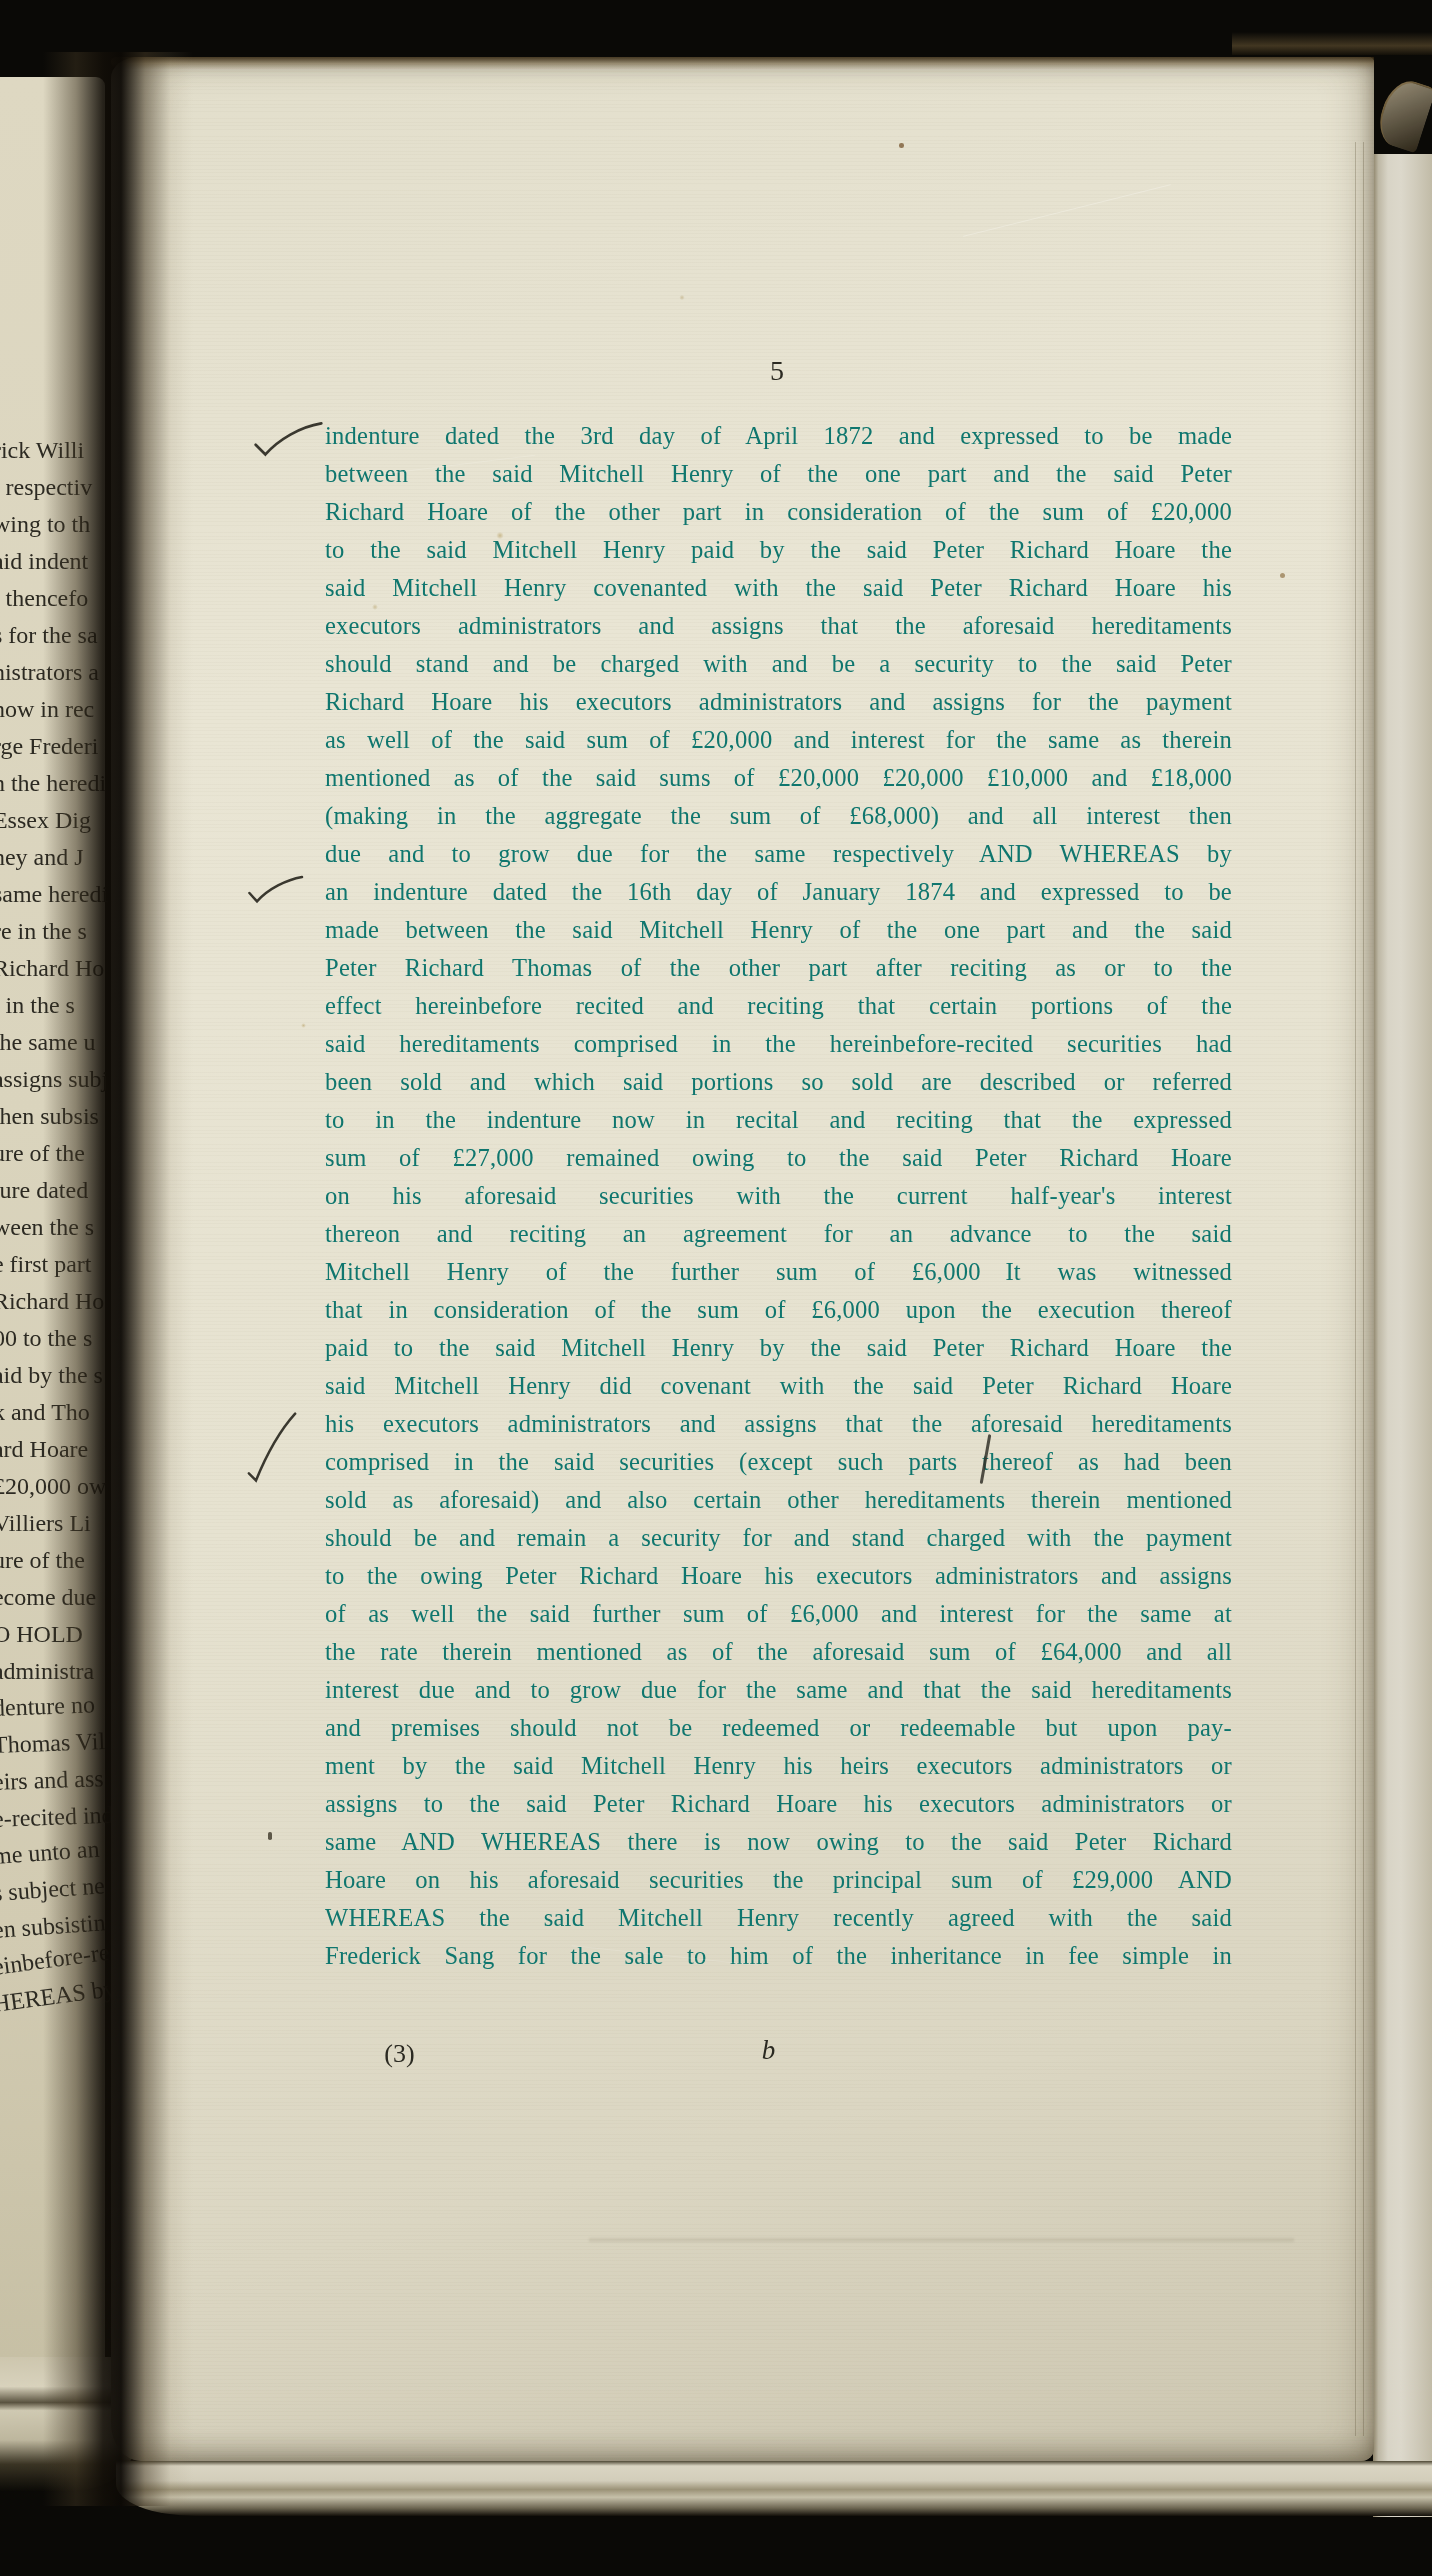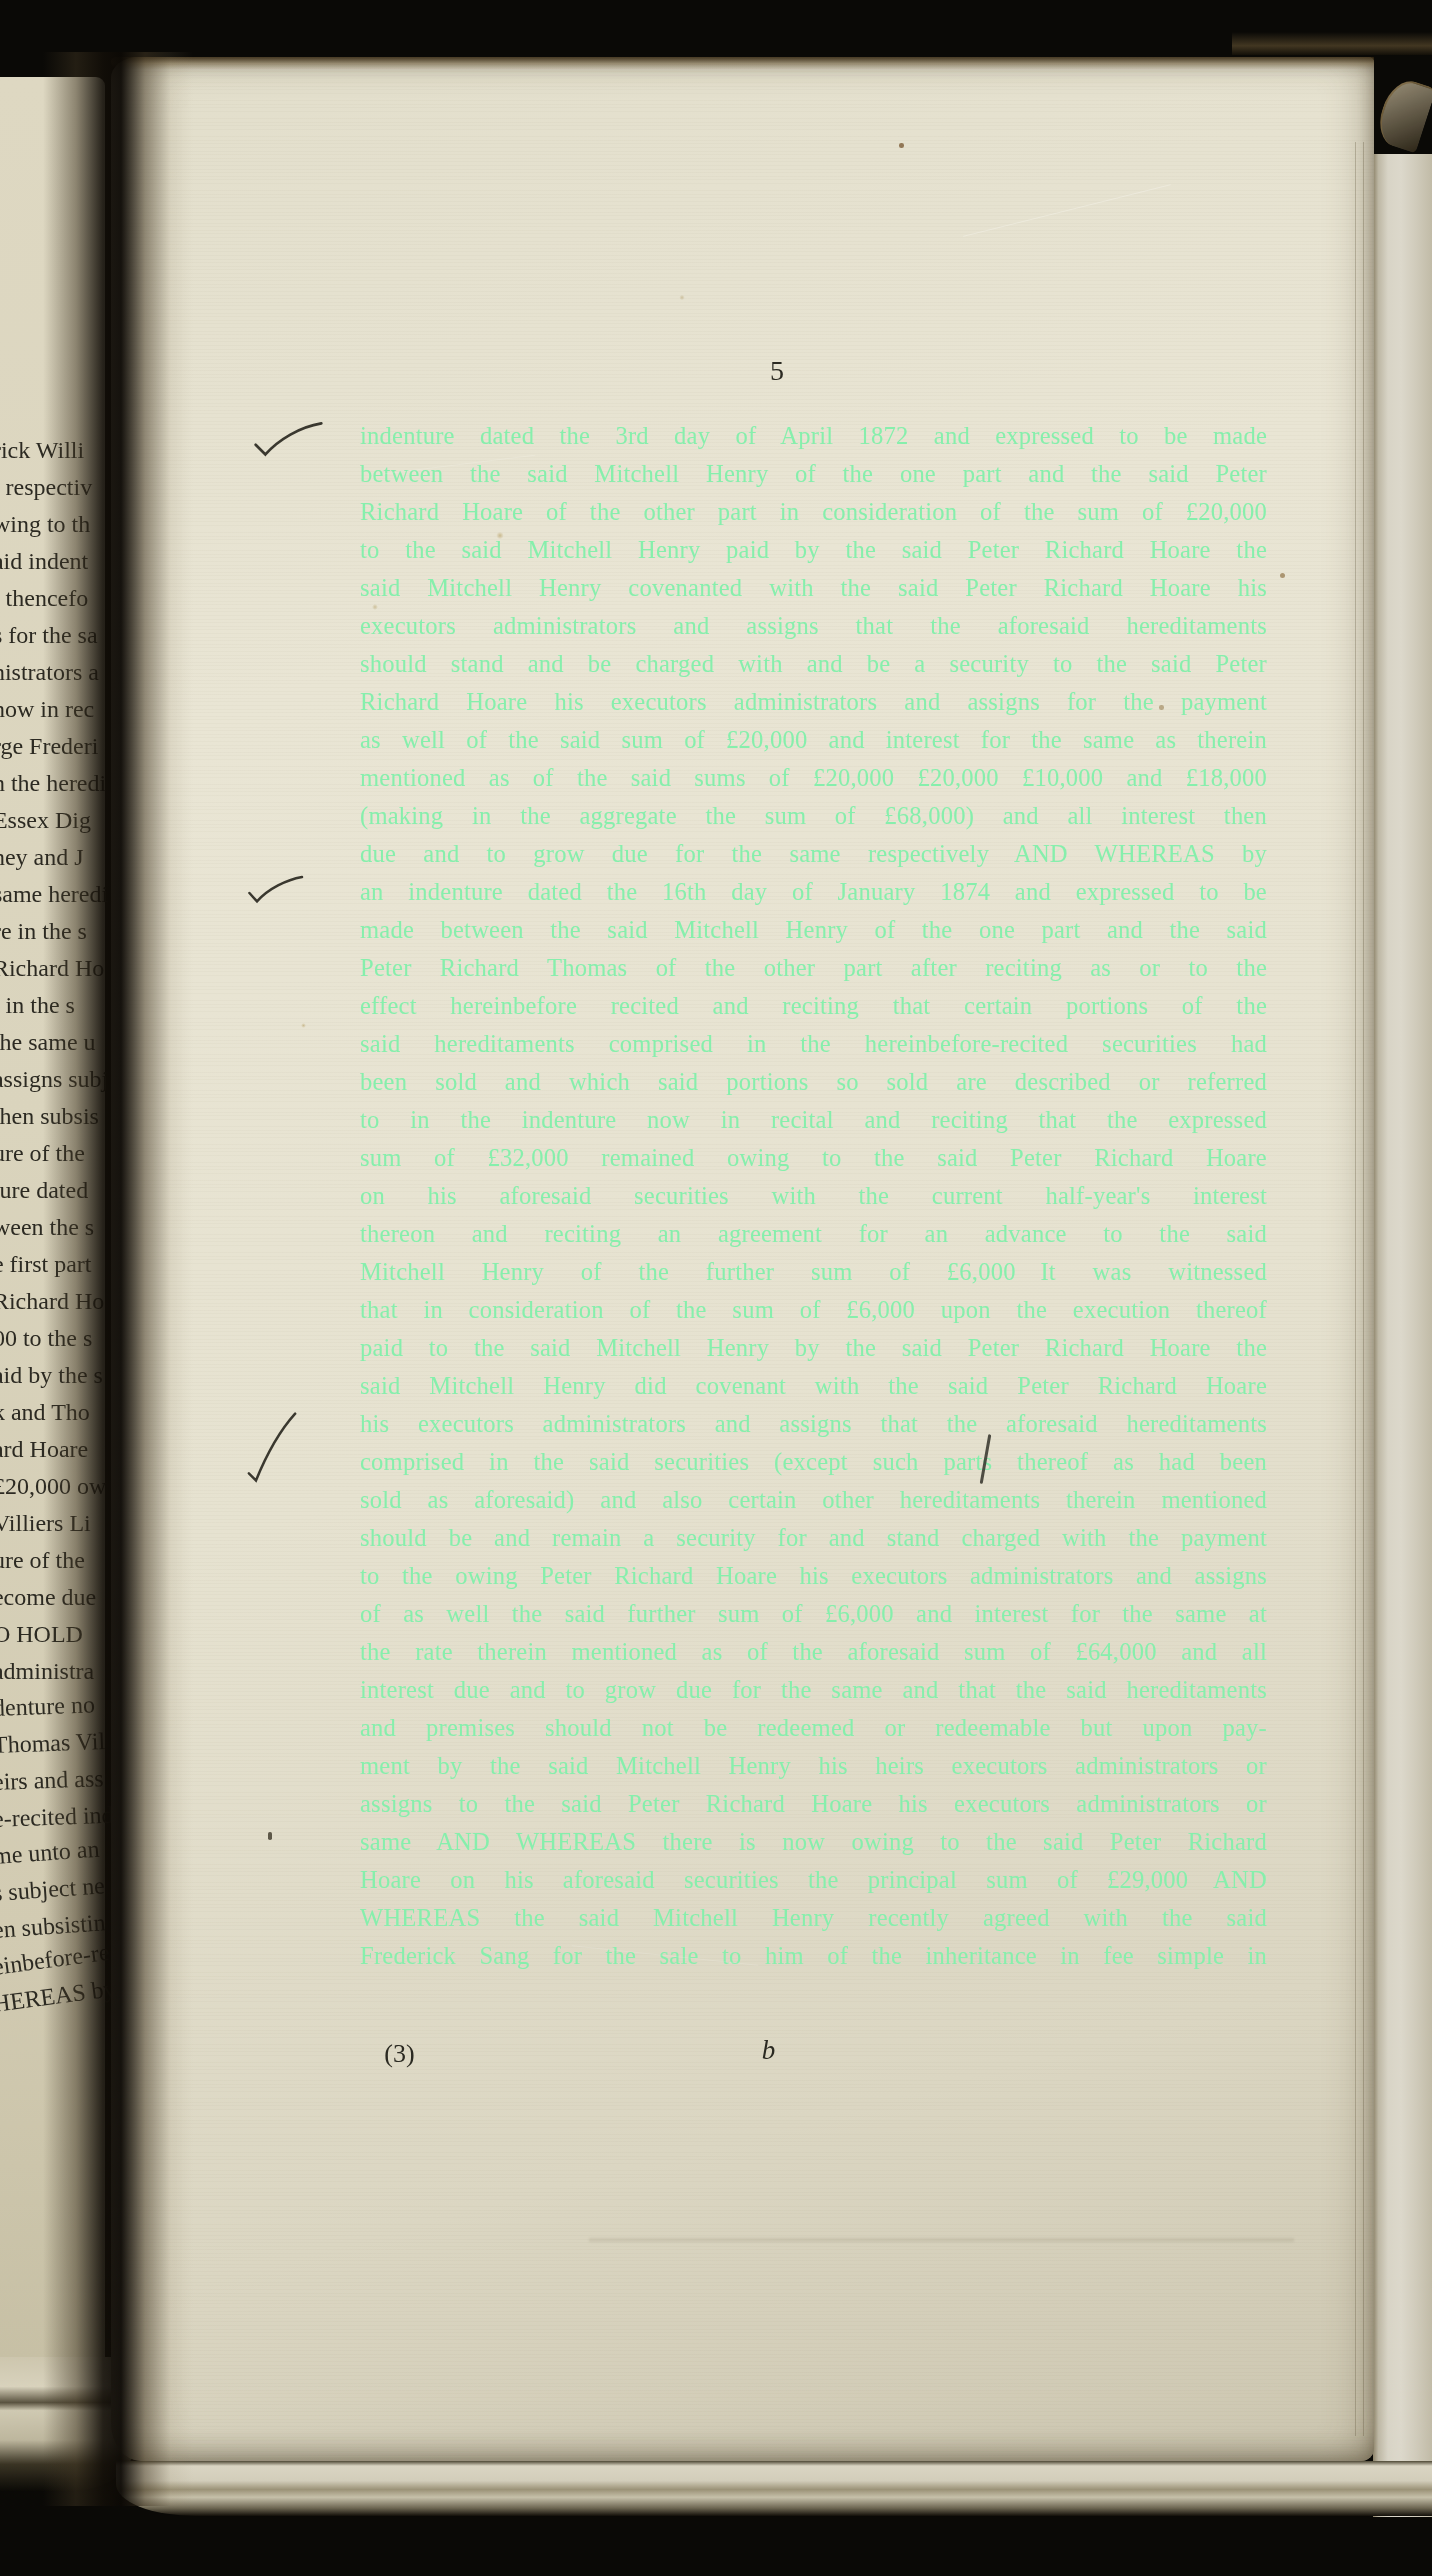--- a/index.html
+++ b/index.html
@@ -43,22 +43,22 @@
         background:linear-gradient(140deg,rgba(190,178,150,.8),rgba(110,92,58,.35));}
   .under-bottom{position:absolute;left:116px;top:2461px;width:1316px;height:55px;z-index:1;
         border-bottom-left-radius:80px 32px;
         background:linear-gradient(180deg,#4f4936 0%,#dad5c3 9%,#d2cdba 36%,#9b9277 52%,#c6c0aa 66%,#6b6450 86%,#120f09 100%);}
   
   .gutter{position:absolute;left:43px;top:52px;width:150px;height:2454px;z-index:4;pointer-events:none;
           background:linear-gradient(90deg,rgba(130,115,85,0) 0%,rgba(60,50,32,.5) 22%,rgba(18,14,8,.9) 40%,rgba(12,9,5,.95) 52%,rgba(70,58,38,.5) 68%,rgba(140,125,95,.12) 85%,rgba(0,0,0,0) 100%);}
   
   .page-number{position:absolute;left:750px;top:355px;width:54px;z-index:3;text-align:center;
                font-size:28px;color:#2b2a22;}
-  .body-text{position:absolute;left:325px;top:417px;width:907px;z-index:3;color:#86efac;
-             font-size:24.6px;line-height:38px;letter-spacing:0.2px;margin-left:35px;}
+  .body-text{position:absolute;left:325px;top:417px;width:907px;z-index:3;color:#0f766e;
+             font-size:24.6px;line-height:38px;letter-spacing:0.2px;}
   .body-line{height:38px;text-align:justify;text-align-last:justify;}
   .footer-sheet{position:absolute;left:371px;top:2039px;width:57px;z-index:3;text-align:center;
                 font-size:26px;color:#2b2a22;}
   .footer-sig{position:absolute;left:755px;top:2035px;width:27px;z-index:3;text-align:center;
               font-size:27px;font-style:italic;color:#2b2a22;}
   
   .check{position:absolute;z-index:3;}
   .check svg{display:block;}
   .check-1{left:253px;top:418px;}
   .check-2{left:247px;top:871px;transform:rotate(3deg);}
@@ -159,21 +159,21 @@
       <div class="body-line">mentioned as of the said sums of £20,000 £20,000 £10,000 and £18,000</div>
       <div class="body-line">(making in the aggregate the sum of £68,000) and all interest then</div>
       <div class="body-line">due and to grow due for the same respectively AND WHEREAS by</div>
       <div class="body-line">an indenture dated the 16th day of January 1874 and expressed to be</div>
       <div class="body-line">made between the said Mitchell Henry of the one part and the said</div>
       <div class="body-line">Peter Richard Thomas of the other part after reciting as or to the</div>
       <div class="body-line">effect hereinbefore recited and reciting that certain portions of the</div>
       <div class="body-line">said hereditaments comprised in the hereinbefore-recited securities had</div>
       <div class="body-line">been sold and which said portions so sold are described or referred</div>
       <div class="body-line">to in the indenture now in recital and reciting that the expressed</div>
-      <div class="body-line">sum of £32,000 remained owing to the said Peter Richard Hoare</div>
+      <div class="body-line">sum of £27,000 remained owing to the said Peter Richard Hoare</div>
       <div class="body-line">on his aforesaid securities with the current half-year's interest</div>
       <div class="body-line">thereon and reciting an agreement for an advance to the said</div>
       <div class="body-line">Mitchell Henry of the further sum of £6,000 It was witnessed</div>
       <div class="body-line">that in consideration of the sum of £6,000 upon the execution thereof</div>
       <div class="body-line">paid to the said Mitchell Henry by the said Peter Richard Hoare the</div>
       <div class="body-line">said Mitchell Henry did covenant with the said Peter Richard Hoare</div>
       <div class="body-line">his executors administrators and assigns that the aforesaid hereditaments</div>
       <div class="body-line">comprised in the said securities (except such parts thereof as had been</div>
       <div class="body-line">sold as aforesaid) and also certain other hereditaments therein mentioned</div>
       <div class="body-line">should be and remain a security for and stand charged with the payment</div>

